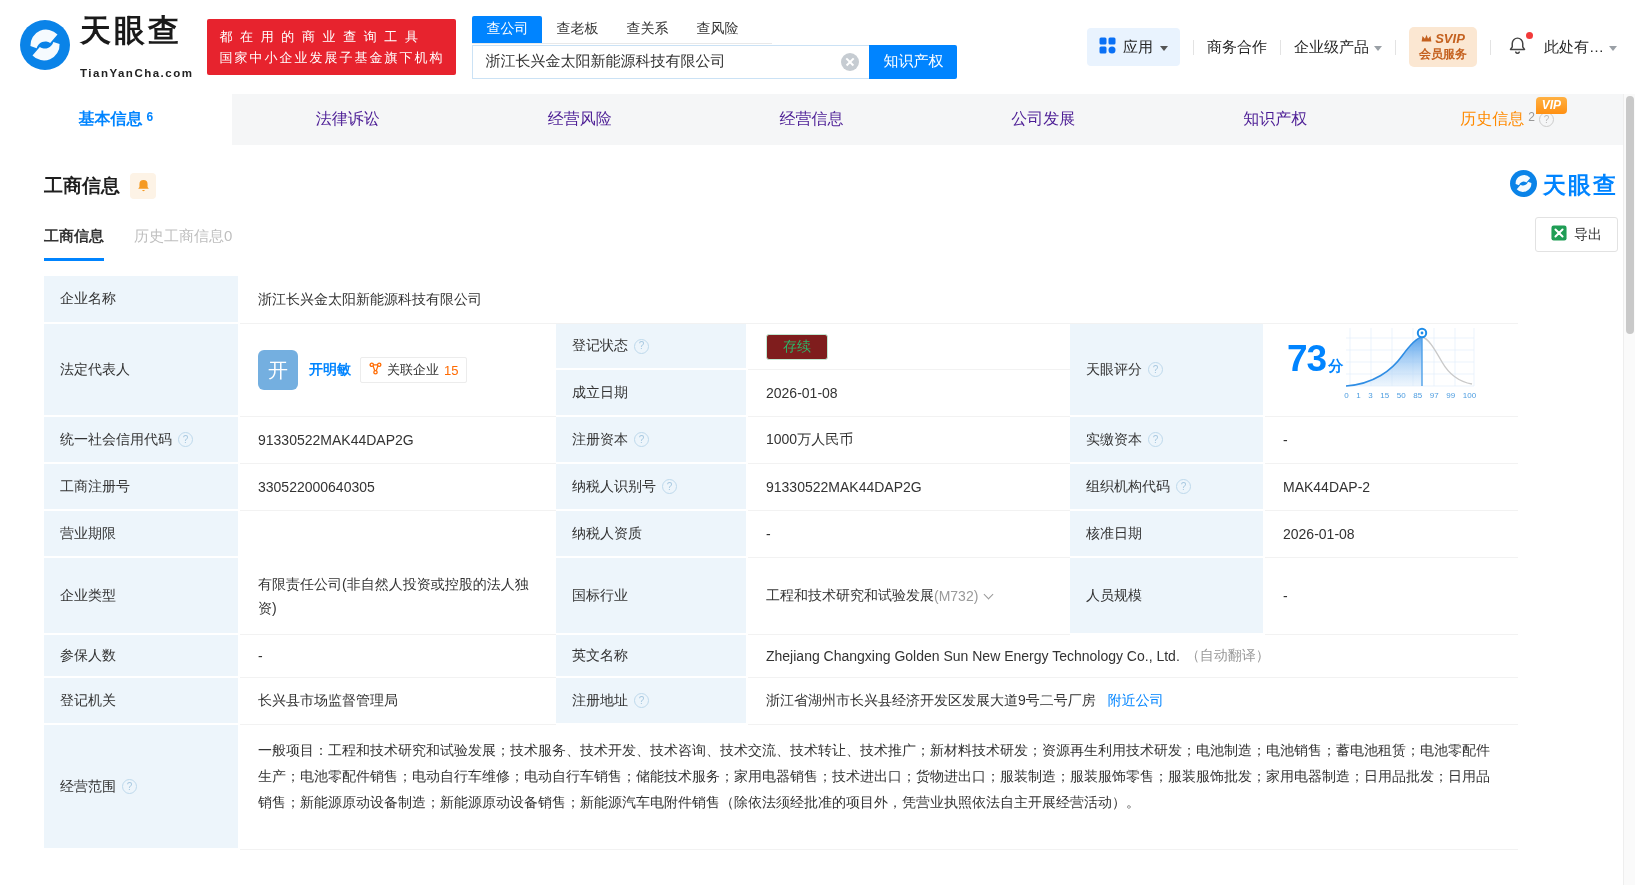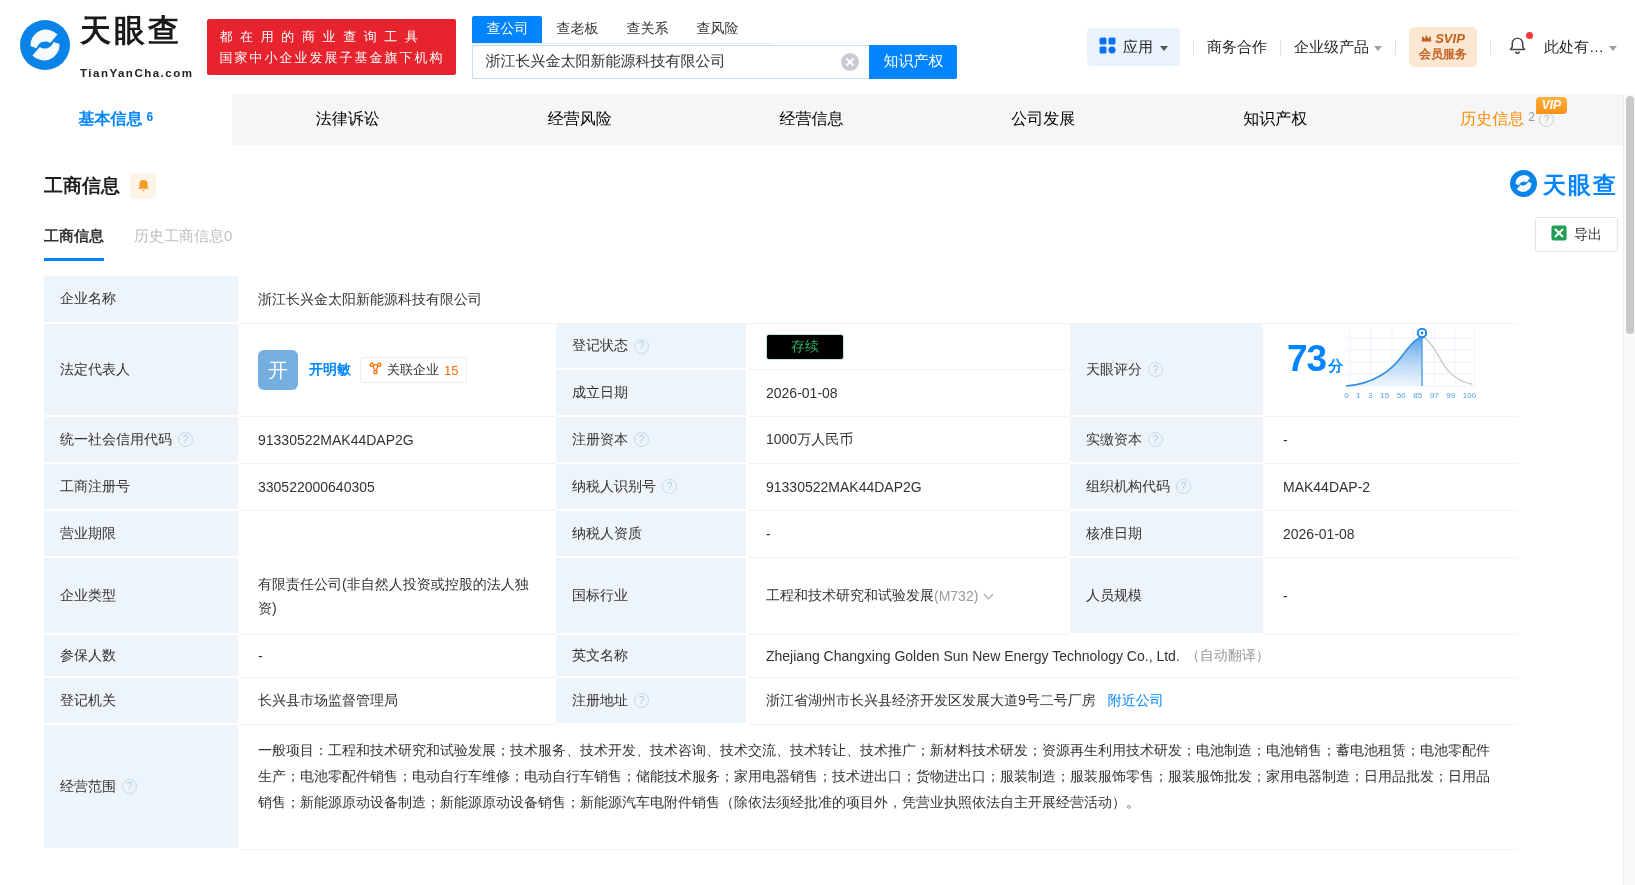--- a/index.html
+++ b/index.html
@@ -31,21 +31,21 @@
   .h-link { cursor: pointer; display: flex; align-items: center; gap: 5px; }
   .caret { width: 0; height: 0; border-left: 4.5px solid transparent; border-right: 4.5px solid transparent; border-top: 5px solid #9aa0a6; margin-top: 2px; }
   .caret.dark { border-top-color: #555; }
   .svip-badge { background: #fbe7d2; border-radius: 5px; padding: 4px 10px 5px; text-align: center; cursor: pointer; line-height: 1.25; }
   .svip-badge .l1 { font-size: 13px; font-weight: 700; color: #c4601e; font-style: italic; display: flex; align-items: center; gap: 3px; justify-content: center; }
   .svip-badge .l2 { font-size: 12px; font-weight: 700; color: #c4601e; }
   .bell-wrap { position: relative; cursor: pointer; padding: 2px 3px; }
   .red-dot { position: absolute; top: -1px; right: -2px; width: 7px; height: 7px; border-radius: 50%; background: #f23a3a; }
   
   .nav-tabs { height: 51px; background: #f5f6f7; display: flex; padding-right: 12px; }
-  .nav-tab { flex: 1; display: flex; align-items: center; justify-content: center; gap: 4px; font-size: 16px; color: #000000; cursor: pointer; position: relative; }
+  .nav-tab { flex: 1; display: flex; align-items: center; justify-content: center; gap: 4px; font-size: 16px; color: #4c1d95; cursor: pointer; position: relative; }
   .nav-tab .cnt { font-size: 12px; color: #999; margin-top: -6px; }
   .nav-tab.active { background: #fff; color: #0084ff; font-weight: 700; }
   .nav-tab.active .cnt { color: #0084ff; }
   .nav-tab.history { color: #ff8a00; }
   .vip-badge { position: absolute; top: 3px; right: 56px; background: linear-gradient(180deg,#ffb143,#ff9012); color: #fff; font-size: 12px; font-weight: 700; padding: 1px 6px 2px; border-radius: 4px 4px 4px 0; font-style: italic; }
   .help { width: 15px; height: 15px; border-radius: 50%; border: 1px solid #bed9ec; color: #a7c8e0; font-size: 10px; display: inline-flex; align-items: center; justify-content: center; flex: none; cursor: pointer; line-height: 1; }
   .help.gray { border-color: #ccc; color: #bbb; }
   
   .content { padding: 0 44px; }
   .sec-head { display: flex; align-items: center; margin-top: 25px; }
@@ -57,21 +57,21 @@
   .subtab { font-size: 15px; padding-bottom: 12px; border-bottom: 3px solid transparent; cursor: pointer; }
   .subtab.active { font-weight: 700; color: #333; border-bottom-color: #0084ff; }
   .subtab.muted { color: #bfbfbf; margin-left: 30px; }
   .export-btn { position: absolute; right: -27px; top: -10px; border: 1px solid #e2e2e2; background: #fff; border-radius: 3px; padding: 7px 15px; display: flex; align-items: center; gap: 7px; font-size: 14px; color: #333; cursor: pointer; font-family: inherit; }
   
   .info-table { margin-top: 15px; width: 1474px; display: grid; grid-template-columns: 196px 316px 192px 322px 195px 1fr; grid-template-rows: 48px 46px 47px 47px 47px 47px 77px 43px 47px 125px; font-size: 14px; }
   .cell { display: flex; align-items: center; padding: 0 18px; border-bottom: 1px solid #f2f2f2; background: #fff; min-width: 0; }
   .cell.lab { background: #edf5fb; border-bottom: 2px solid #fff; border-right: 2px solid #fff; padding: 0 16px; gap: 6px; color: #333; }
   .cell.multi { line-height: 1.75; }
   .cell.block { display: block; padding: 13px 18px; line-height: 1.85; }
-  .g-badge { background: #000000; border: 1px solid #c0e8d2; color: #2db568; border-radius: 3px; padding: 3px 24px; font-size: 14px; }
+  .g-badge { background: #7f1d1d; border: 1px solid #c0e8d2; color: #2db568; border-radius: 3px; padding: 3px 16px; font-size: 14px; }
   .avatar { width: 40px; height: 40px; border-radius: 6px; background: #74afe0; color: #fff; font-size: 20px; display: flex; align-items: center; justify-content: center; flex: none; cursor: pointer; }
   .rep-name { color: #0084ff; font-weight: 700; margin: 0 9px 0 11px; cursor: pointer; }
   .rel-badge { border: 1px solid #ececec; border-radius: 2px; padding: 3px 8px; display: inline-flex; align-items: center; gap: 5px; font-size: 13px; cursor: pointer; background: #fff; }
   .rel-badge .num { color: #ff6a00; }
   .link { color: #0084ff; cursor: pointer; }
   .gray { color: #999; }
   .score-val { display: flex; align-items: flex-start; gap: 1px; padding-left: 22px !important; }
   .score-num { color: #0084ff; font-weight: 700; font-size: 37px; line-height: 1; letter-spacing: -1px; }
   .score-unit { color: #0084ff; font-size: 15px; font-weight: 700; }
   .score-chart { margin-top: 2px; }

